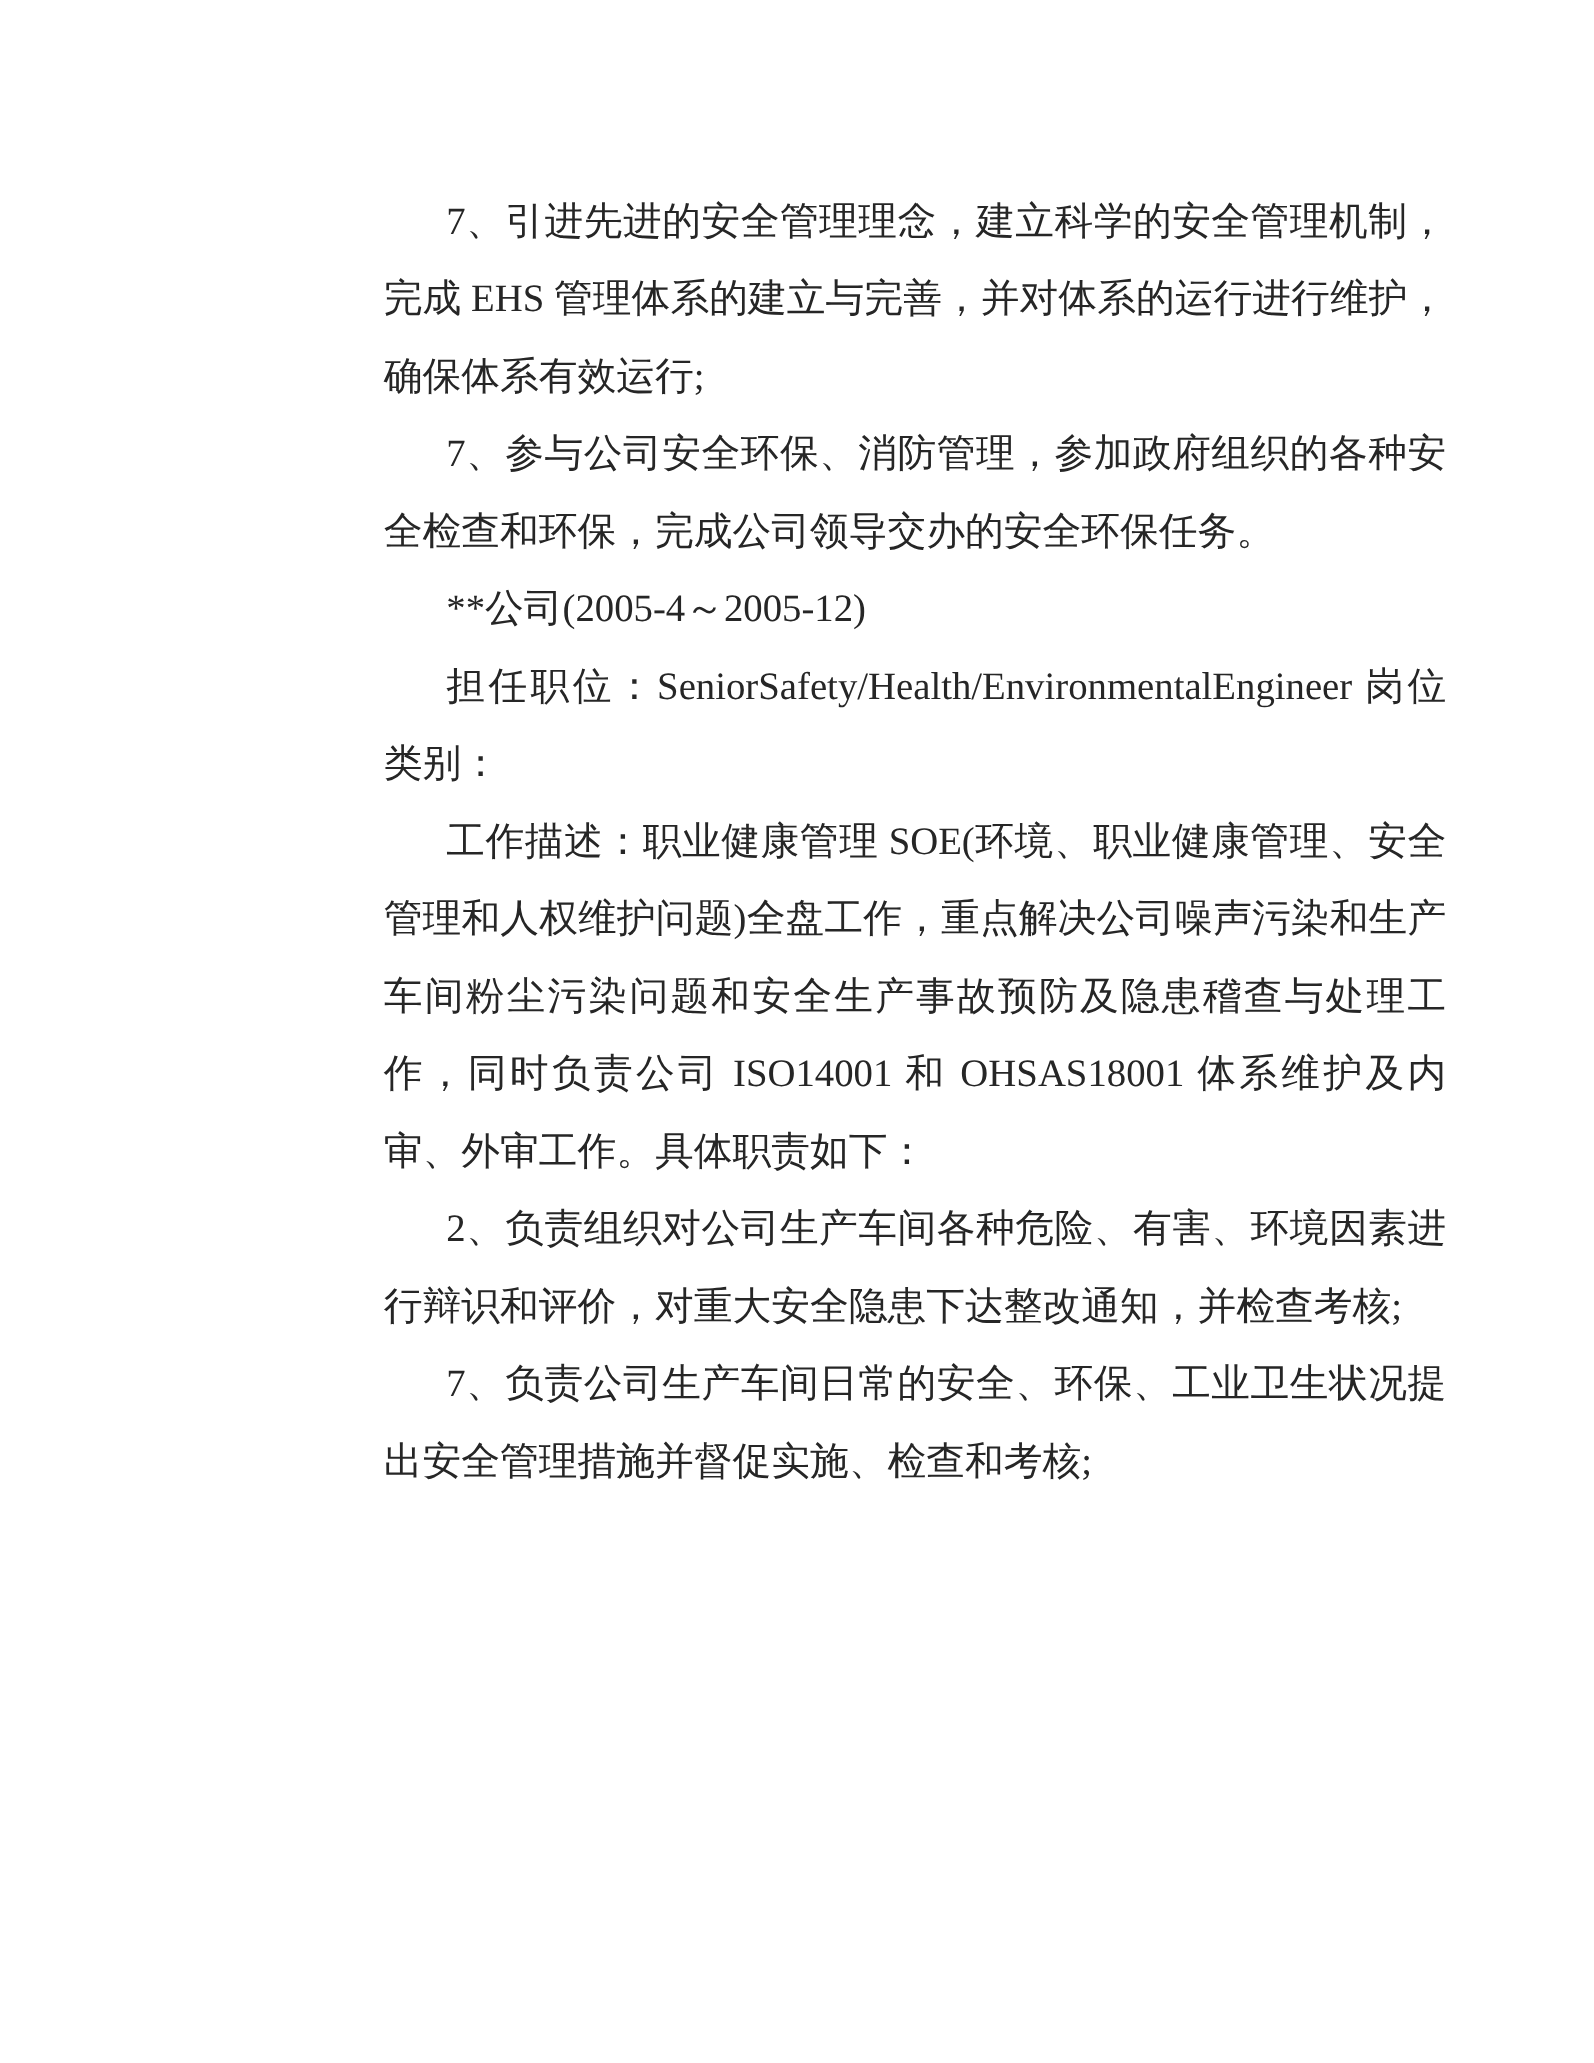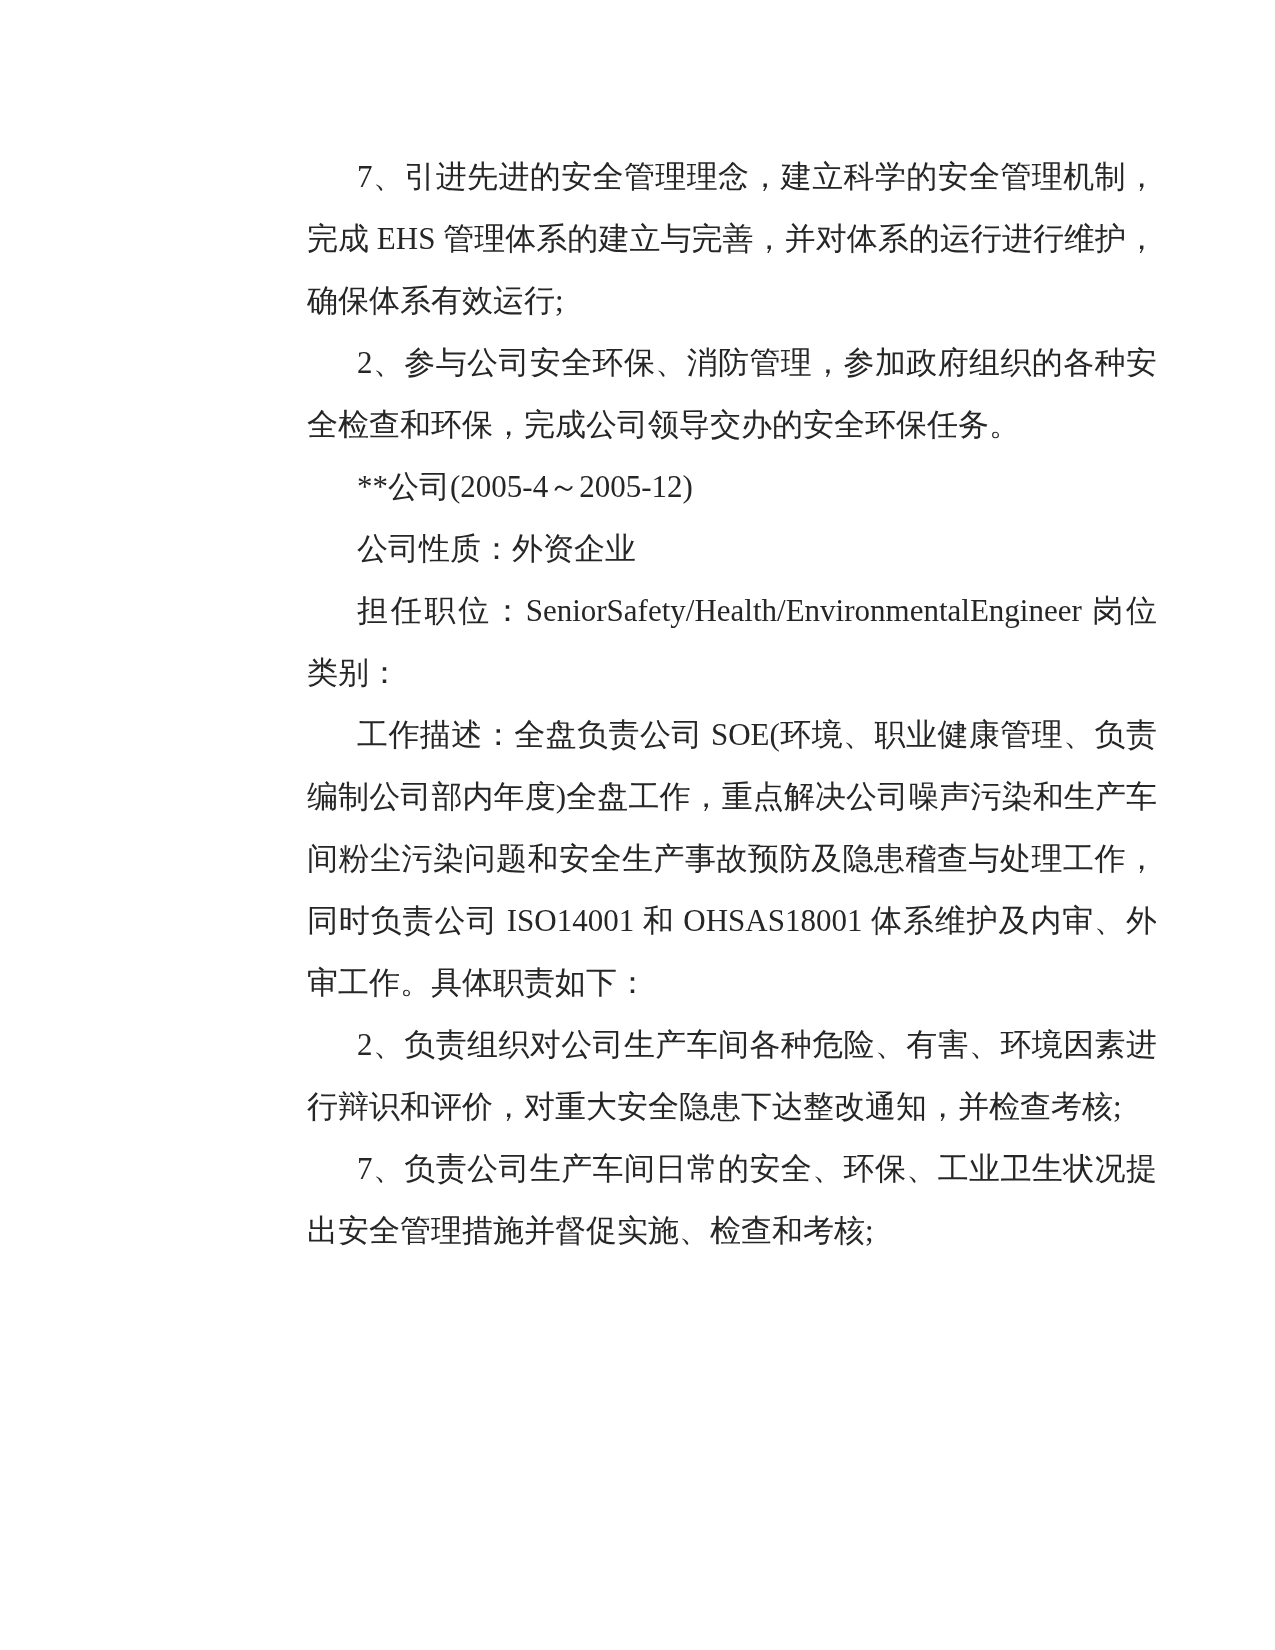--- a/index.html
+++ b/index.html
@@ -34,21 +34,20 @@
     word-break: break-word;
   }
 </style>
 </head>
 <body>
 
 <div class="page">
   <div class="doc-body">
 
   <p class="para">7、引进先进的安全管理理念，建立科学的安全管理机制，完成 EHS 管理体系的建立与完善，并对体系的运行进行维护，确保体系有效运行;</p>
-      <p class="para">2、参与公司安全环保、消防管理，参加政府组织的各种安全检查和环保，完成公司领导交办的安全环保任务。</p>
+      <p class="para">7、参与公司安全环保、消防管理，参加政府组织的各种安全检查和环保，完成公司领导交办的安全环保任务。</p>
       <p class="para">**公司(2005-4～2005-12)</p>
-      <p class="para">公司性质：外资企业</p>
       <p class="para">担任职位：SeniorSafety/Health/EnvironmentalEngineer 岗位类别：</p>
-      <p class="para">工作描述：全盘负责公司 SOE(环境、职业健康管理、负责编制公司部内年度)全盘工作，重点解决公司噪声污染和生产车间粉尘污染问题和安全生产事故预防及隐患稽查与处理工作，同时负责公司 ISO14001 和 OHSAS18001 体系维护及内审、外审工作。具体职责如下：</p>
+      <p class="para">工作描述：职业健康管理 SOE(环境、职业健康管理、安全管理和人权维护问题)全盘工作，重点解决公司噪声污染和生产车间粉尘污染问题和安全生产事故预防及隐患稽查与处理工作，同时负责公司 ISO14001 和 OHSAS18001 体系维护及内审、外审工作。具体职责如下：</p>
       <p class="para">2、负责组织对公司生产车间各种危险、有害、环境因素进行辩识和评价，对重大安全隐患下达整改通知，并检查考核;</p>
       <p class="para">7、负责公司生产车间日常的安全、环保、工业卫生状况提出安全管理措施并督促实施、检查和考核;</p>
     </div>
 </div>
 
 </body></html>

